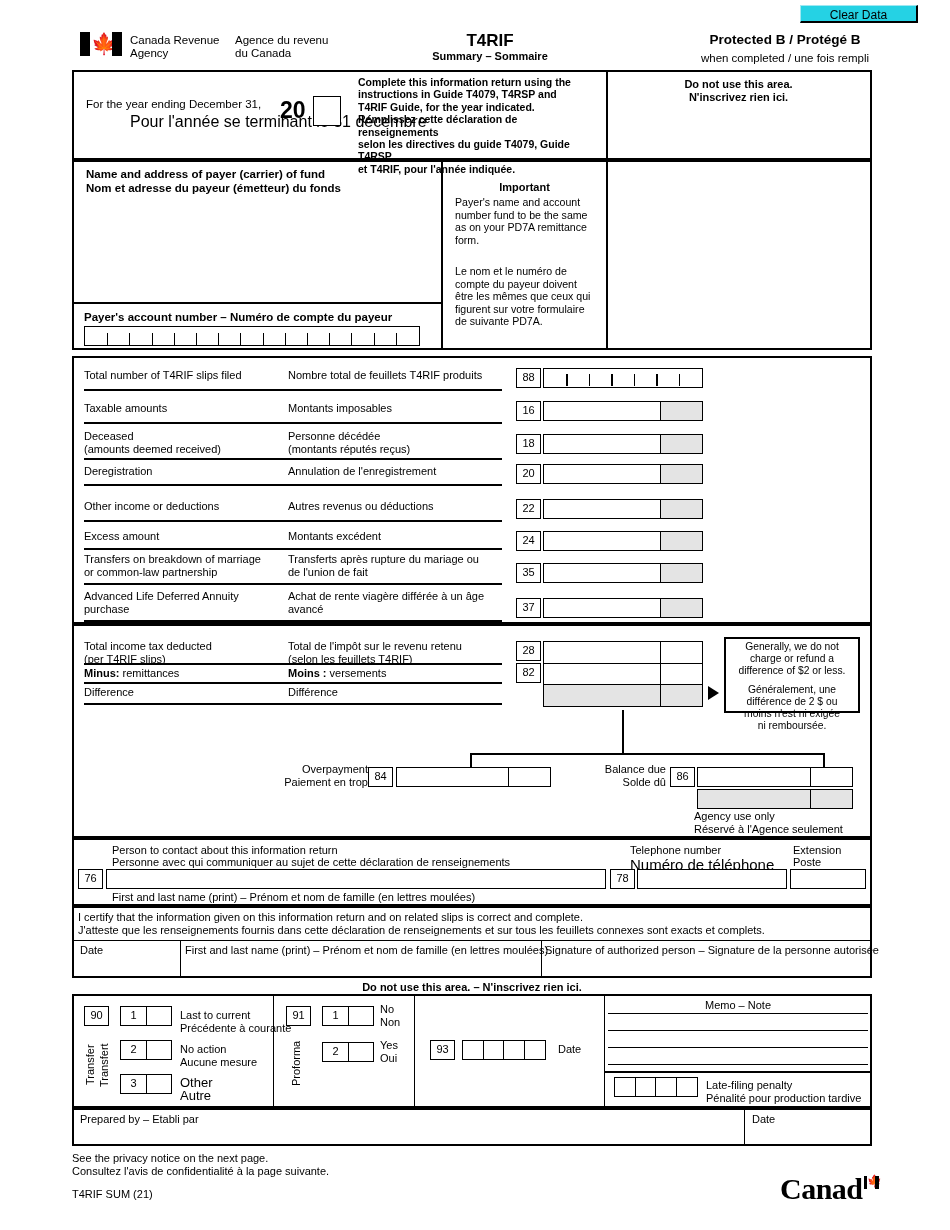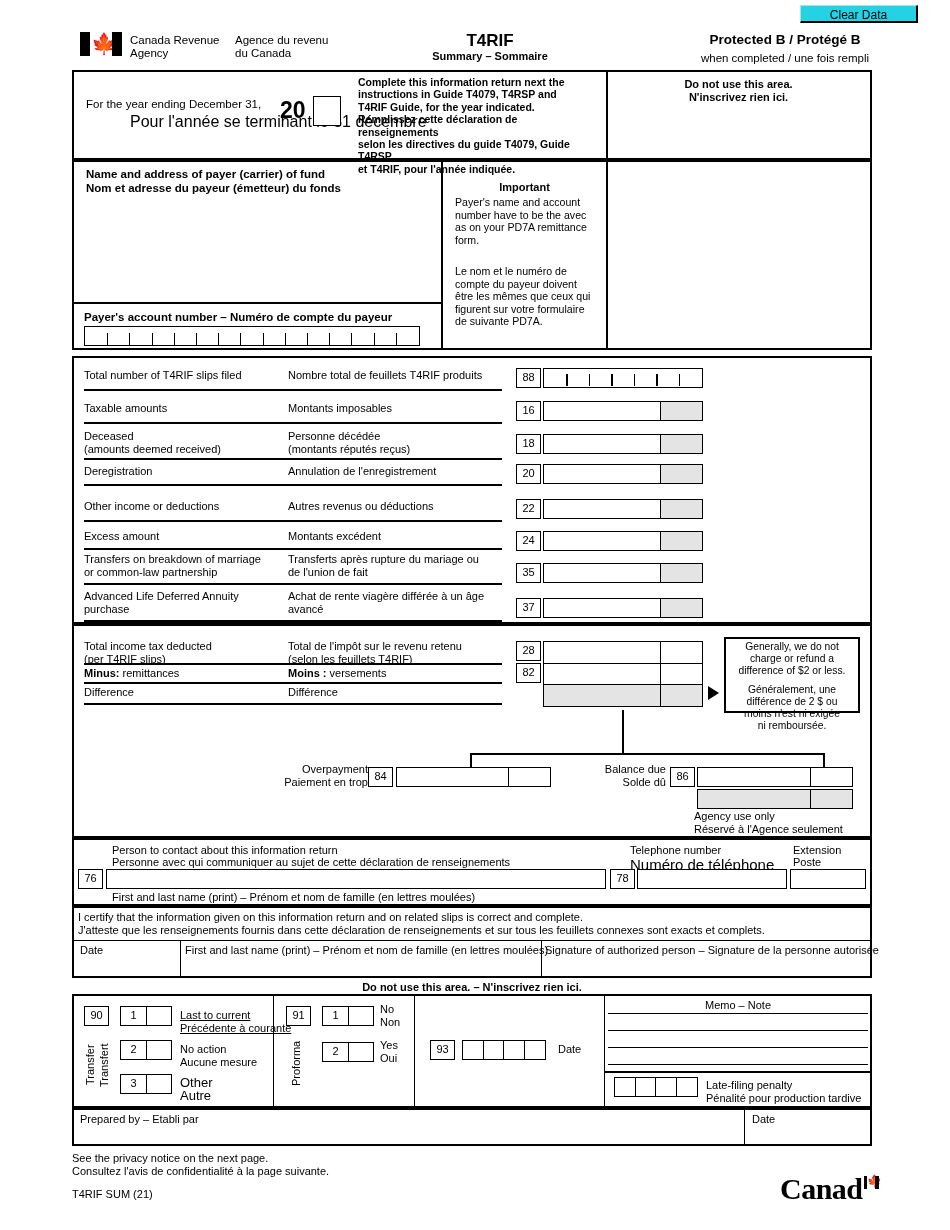--- a/index.html
+++ b/index.html
@@ -213,21 +213,21 @@
 
   <div class="abs frame sec-top"></div>
   <div class="abs vline" style="left:606px; top:70px; height:90px;"></div>
 
   <div class="abs yr-en">For the year ending December 31,</div>
   <div class="abs yr-fr">Pour l'année se terminant le 31 décembre</div>
   <div class="abs yr-20">20</div>
   <div class="abs yr-box"></div>
 
   <div class="abs instr">
-    <p>Complete this information return next the</p>
+    <p>Complete this information return using the</p>
     <p>instructions in Guide T4079, T4RSP and</p>
     <p>T4RIF Guide, for the year indicated.</p>
     <p>Remplissez cette déclaration de renseignements</p>
     <p>selon les directives du guide T4079, Guide T4RSP</p>
     <p>et T4RIF, pour l'année indiquée.</p>
   </div>
 
   <div class="abs dnu-top">
     <div>Do not use this area.</div>
     <div>N'inscrivez rien ici.</div>
@@ -238,21 +238,21 @@
   <div class="abs vline" style="left:606px; top:160px; height:190px;"></div>
   <div class="abs hline" style="left:72px; top:302px; width:371px;"></div>
 
   <div class="abs nm-en">Name and address of payer (carrier) of fund</div>
   <div class="abs nm-fr">Nom et adresse du payeur (émetteur) du fonds</div>
   <div class="abs" style="left:84px; top:200px; width:350px; height:95px;"></div>
 
   <div class="abs imp-title">Important</div>
   <div class="abs imp-en">
     <div>Payer's name and account</div>
-    <div>number have to be the avec</div>
+    <div>number fund to be the same</div>
     <div>as on your PD7A remittance</div>
     <div>form.</div>
   </div>
   <div class="abs imp-fr">
     <div>Le nom et le numéro de</div>
     <div>compte du payeur doivent</div>
     <div>être les mêmes que ceux qui</div>
     <div>figurent sur votre formulaire</div>
     <div>de suivante PD7A.</div>
   </div>
@@ -494,21 +494,21 @@
   <div class="vtext" style="left:84px; top:1030px; height:70px; width:14px;">
     <span>Transfer</span>
   </div>
   <div class="vtext" style="left:98px; top:1030px; height:70px; width:14px;">
     <span>Transfert</span>
   </div>
 
   <div class="chk" style="left:120px; top:1006px;">
     <div class="num">1</div>
   </div>
-  <div class="abs" style="left:180px; top:1009px; font-size:11px; line-height:12.5px;text-decoration:underline;">
+  <div class="abs" style="left:180px; top:1009px; font-size:11px; line-height:12.5px;">
     <div>Last to current</div>
     <div>Précédente à courante</div>
   </div>
 
   <div class="chk" style="left:120px; top:1040px;">
     <div class="num">2</div>
   </div>
   <div class="abs" style="left:180px; top:1043px; font-size:11px; line-height:12.5px;">
     <div>No action</div>
     <div>Aucune mesure</div>

